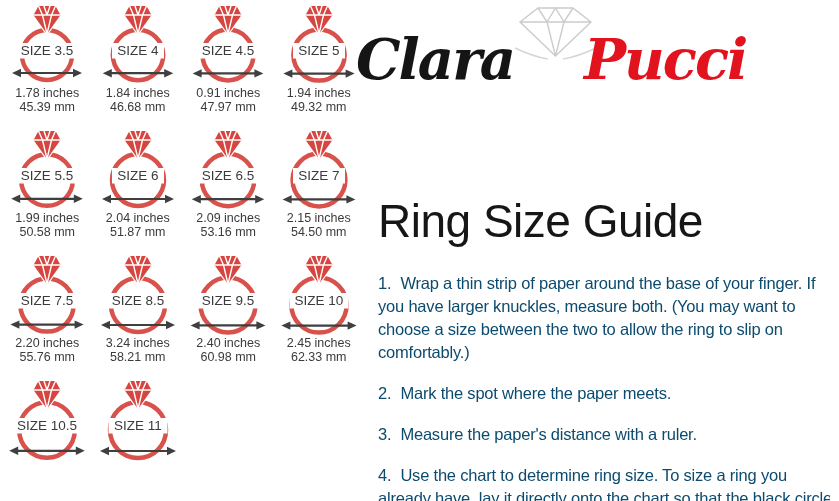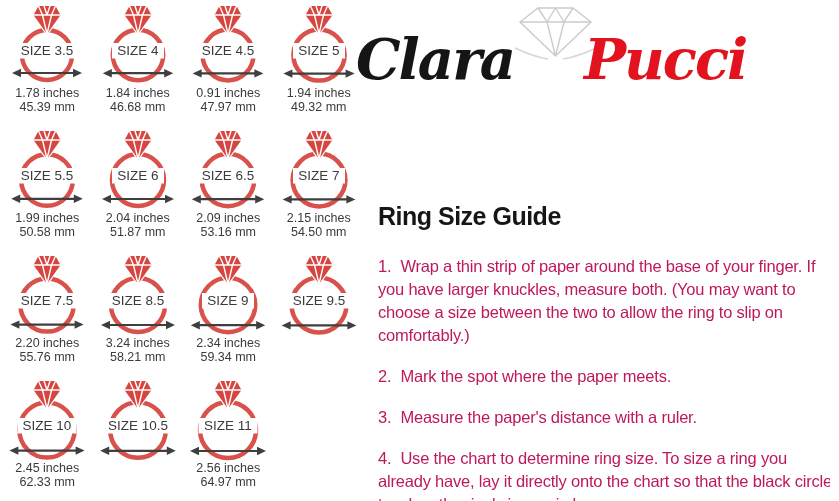--- a/index.html
+++ b/index.html
@@ -23,26 +23,26 @@
     position:absolute;font-family:"DejaVu Serif",serif;
     font-style:italic;font-weight:bold;font-size:56px;letter-spacing:-2px;
     white-space:nowrap;
   }
   .clara{left:0;top:22px;color:var(--logo-black,#151515);}
   .pucci{left:228px;top:22px;color:var(--logo-red,#e2131f);}
   .brand-diamond{position:absolute;left:152px;top:0;}
   
   .guide{position:absolute;left:378px;top:194px;width:458px;color:#1b1b1b;}
   .guide h1{
-    margin:8px 0 24px 0;font-size:25px;font-weight:bold;
+    margin:0 0 24px 0;font-size:46px;font-weight:normal;
     letter-spacing:-0.5px;color:#161616;
   }
   .step{
     margin:0 0 18px 0;font-size:16.5px;line-height:23px;
-    letter-spacing:-0.2px;color:#be185d;
+    letter-spacing:-0.2px;color:#0c4a6e;
   }
   .step .num{padding-right:9px;}
 </style>
 </head>
 <body>
 
 <div class="page">
 
   <div class="ring-grid">
   <div class="ring-cell">
@@ -240,53 +240,37 @@
       <rect x="12.0" y="40" width="66" height="15.5" fill="#ffffff"></rect>
       <text x="45" y="52" text-anchor="middle" font-size="13.5" font-family="Liberation Sans, sans-serif" fill="#3b3b3b">SIZE 8.5</text>
     </svg>
     <div class="measure">
       <div>3.24 inches</div>
       <div>58.21 mm</div>
     </div>
   </div>
   <div class="ring-cell">
     <svg width="90" height="84" viewBox="0 0 90 84">
-      <circle cx="45" cy="52" r="27.2" fill="none" stroke="#d8514b" stroke-width="4.5"></circle>
-      <g>
-        <line x1="15.8" y1="72.2" x2="74.2" y2="72.2" stroke="#3f3f3f" stroke-width="2.2"></line>
-        <polygon points="7.8,72.2 16.8,68.0 16.8,76.4" fill="#3f3f3f"></polygon>
-        <polygon points="82.2,72.2 73.2,68.0 73.2,76.4" fill="#3f3f3f"></polygon>
-      </g>
-      <g>
-        <path d="M31.5,12 L36.5,3 L53.5,3 L58.5,12 L45,31 Z" fill="#d6453f" stroke="#ffffff" stroke-width="2.4" paint-order="stroke"></path>
-        <path d="M31.5,12 H58.5 M36.5,3 L40.5,12 M53.5,3 L49.5,12 M42,3 L45,12 M48,3 L45,12 M40.5,12 L45,31 M49.5,12 L45,31" fill="none" stroke="#ffffff" stroke-width="1.4"></path>
-      </g>
-      <rect x="19.0" y="40" width="52" height="15.5" fill="#ffffff"></rect>
-      <text x="45" y="52" text-anchor="middle" font-size="13.5" font-family="Liberation Sans, sans-serif" fill="#3b3b3b">SIZE 9</text>
-    </svg>
-    <div class="measure">
-      <div>2.34 inches</div>
-      <div>59.34 mm</div>
-    </div>
-  </div>
-  <div class="ring-cell">
-    <svg width="90" height="84" viewBox="0 0 90 84">
       <circle cx="45" cy="52" r="27.4" fill="none" stroke="#d8514b" stroke-width="4.5"></circle>
       <g>
         <line x1="15.6" y1="72.4" x2="74.4" y2="72.4" stroke="#3f3f3f" stroke-width="2.2"></line>
         <polygon points="7.6,72.4 16.6,68.2 16.6,76.6" fill="#3f3f3f"></polygon>
         <polygon points="82.4,72.4 73.4,68.2 73.4,76.6" fill="#3f3f3f"></polygon>
       </g>
       <g>
         <path d="M31.5,12 L36.5,3 L53.5,3 L58.5,12 L45,31 Z" fill="#d6453f" stroke="#ffffff" stroke-width="2.4" paint-order="stroke"></path>
         <path d="M31.5,12 H58.5 M36.5,3 L40.5,12 M53.5,3 L49.5,12 M42,3 L45,12 M48,3 L45,12 M40.5,12 L45,31 M49.5,12 L45,31" fill="none" stroke="#ffffff" stroke-width="1.4"></path>
       </g>
       <rect x="12.0" y="40" width="66" height="15.5" fill="#ffffff"></rect>
       <text x="45" y="52" text-anchor="middle" font-size="13.5" font-family="Liberation Sans, sans-serif" fill="#3b3b3b">SIZE 9.5</text>
     </svg>
+    <div class="measure">
+      <div>2.40 inches</div>
+      <div>60.98 mm</div>
+    </div>
   </div>
   <div class="ring-cell">
     <svg width="90" height="84" viewBox="0 0 90 84">
       <circle cx="45" cy="52" r="27.6" fill="none" stroke="#d8514b" stroke-width="4.5"></circle>
       <g>
         <line x1="15.4" y1="72.6" x2="74.6" y2="72.6" stroke="#3f3f3f" stroke-width="2.2"></line>
         <polygon points="7.4,72.6 16.4,68.4 16.4,76.8" fill="#3f3f3f"></polygon>
         <polygon points="82.6,72.6 73.6,68.4 73.6,76.8" fill="#3f3f3f"></polygon>
       </g>
       <g>
@@ -325,24 +309,20 @@
         <polygon points="7.0,73.0 16.0,68.8 16.0,77.2" fill="#3f3f3f"></polygon>
         <polygon points="83.0,73.0 74.0,68.8 74.0,77.2" fill="#3f3f3f"></polygon>
       </g>
       <g>
         <path d="M31.5,12 L36.5,3 L53.5,3 L58.5,12 L45,31 Z" fill="#d6453f" stroke="#ffffff" stroke-width="2.4" paint-order="stroke"></path>
         <path d="M31.5,12 H58.5 M36.5,3 L40.5,12 M53.5,3 L49.5,12 M42,3 L45,12 M48,3 L45,12 M40.5,12 L45,31 M49.5,12 L45,31" fill="none" stroke="#ffffff" stroke-width="1.4"></path>
       </g>
       <rect x="15.5" y="40" width="59" height="15.5" fill="#ffffff"></rect>
       <text x="45" y="52" text-anchor="middle" font-size="13.5" font-family="Liberation Sans, sans-serif" fill="#3b3b3b">SIZE 11</text>
     </svg>
-    <div class="measure">
-      <div>2.56 inches</div>
-      <div>64.97 mm</div>
-    </div>
   </div>
     </div>
 
   <div class="brand">
     <svg class="brand-diamond" width="95" height="56" viewBox="0 0 95 56">
       <path d="M12,18 L30,4 L65,4 L83,18 L47.5,52 Z M12,18 H83 M30,4 L39,18 L47.5,4 L56,18 L65,4 M39,18 L47.5,52 M56,18 L47.5,52" fill="none" stroke="#cccccc" stroke-width="1.4"></path>
       <path d="M7,44 Q26,53 40,55 M88,44 Q69,53 55,55" fill="none" stroke="#cccccc" stroke-width="1.6" opacity="0.8"></path>
     </svg>
     <span class="brand-word clara">Clara</span>
     <span class="brand-word pucci">Pucci</span>

